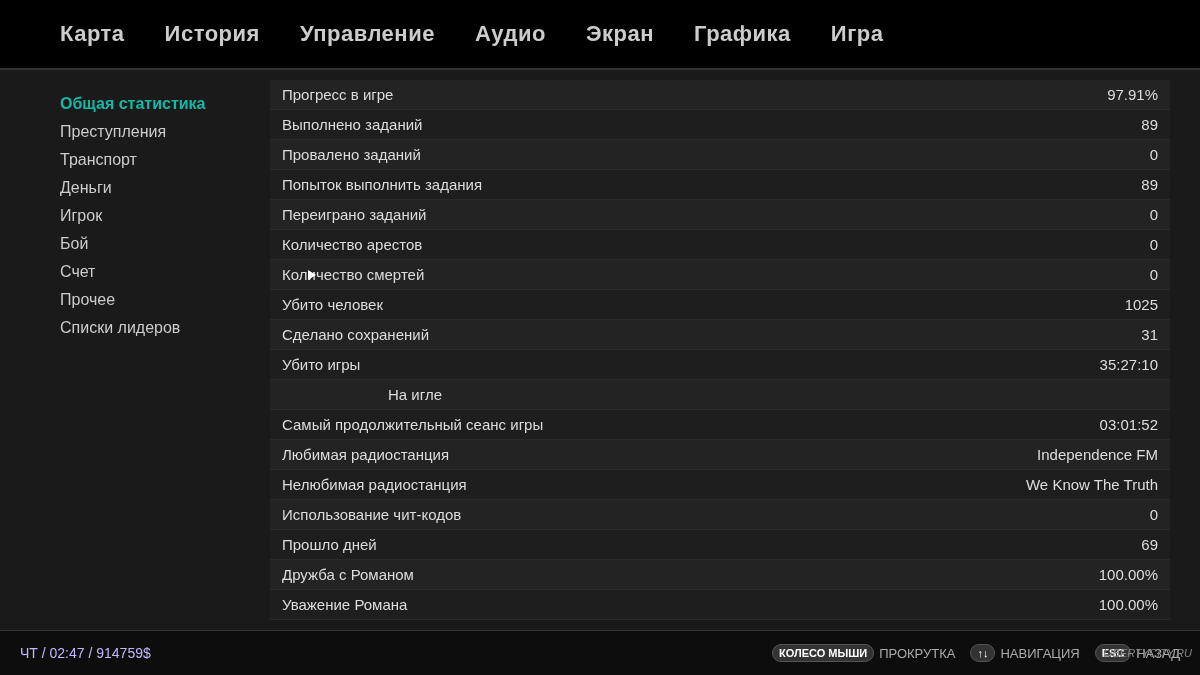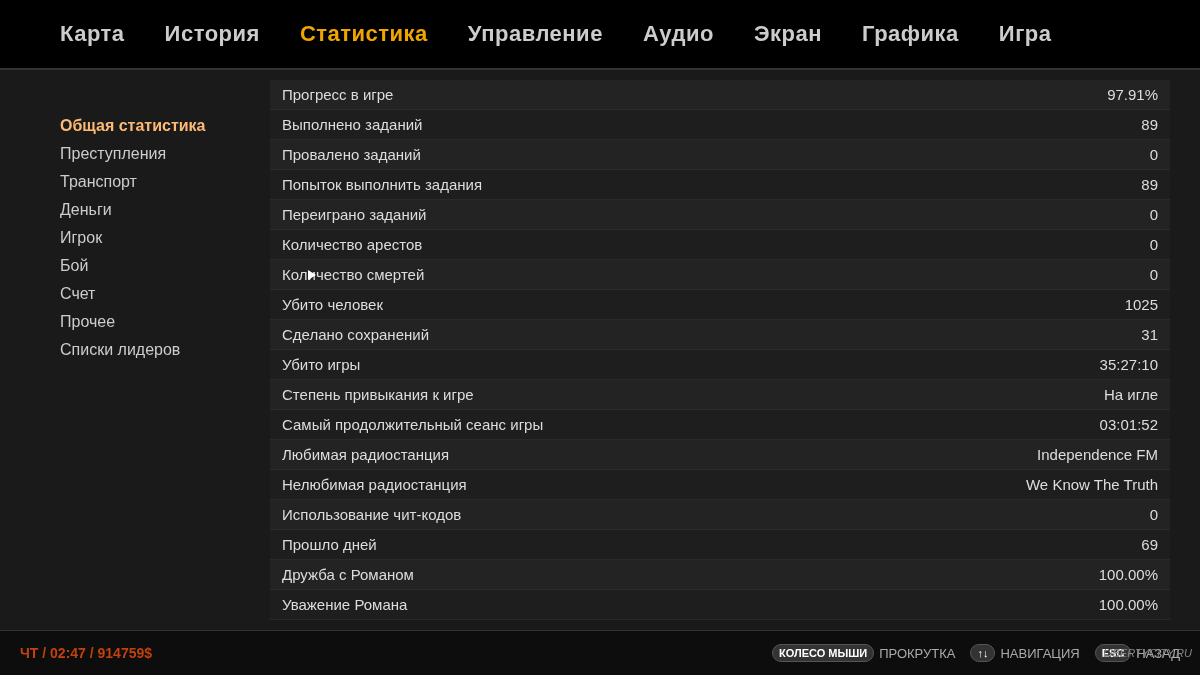--- a/index.html
+++ b/index.html
@@ -51,23 +51,22 @@
     }
 
     .sidebar-item {
       font-size: 16px;
       color: #cccccc;
       padding: 5px 0;
       cursor: pointer;
     }
 
     .sidebar-item.active {
-      color: #fdba74;
+      color: #14b8a6;
       font-weight: bold;
-      margin-top: 22px;
     }
 
     
     .stats-panel {
       flex: 1;
       padding: 10px 30px 10px 10px;
       overflow: hidden;
     }
 
     .stat-row {
@@ -108,22 +107,22 @@
       height: 45px;
       background: #0d0d0d;
       border-top: 1px solid #333;
       display: flex;
       align-items: center;
       padding: 0 20px;
     }
 
     .status-left {
       font-size: 14px;
-      color: #c2410c;
-      font-weight: bold;
+      color: #c4b5fd;
+      font-weight: normal;
       text-align: center;
     }
 
     .status-right {
       margin-left: auto;
       display: flex;
       align-items: center;
       gap: 15px;
     }
 
@@ -164,21 +163,20 @@
       color: #888;
       font-style: italic;
     }
   </style>
 </head>
 <body>
 
 <div class="top-nav">
   <span class="nav-item">Карта</span>
   <span class="nav-item">История</span>
-  <span class="nav-item active">Статистика</span>
   <span class="nav-item">Управление</span>
   <span class="nav-item">Аудио</span>
   <span class="nav-item">Экран</span>
   <span class="nav-item">Графика</span>
   <span class="nav-item">Игра</span>
 </div>
 
 <div class="main-content">
 
   <div class="sidebar">
@@ -229,21 +227,20 @@
       </div>
       <div class="stat-row">
         <span class="stat-label">Сделано сохранений</span>
         <span class="stat-value">31</span>
       </div>
       <div class="stat-row">
         <span class="stat-label">Убито игры</span>
         <span class="stat-value">35:27:10</span>
       </div>
       <div class="stat-row">
-        <span class="stat-label">Степень привыкания к игре</span>
         <span class="stat-value">На игле</span>
       </div>
       <div class="stat-row">
         <span class="stat-label">Самый продолжительный сеанс игры</span>
         <span class="stat-value">03:01:52</span>
       </div>
       <div class="stat-row">
         <span class="stat-label">Любимая радиостанция</span>
         <span class="stat-value">Independence FM</span>
       </div>

